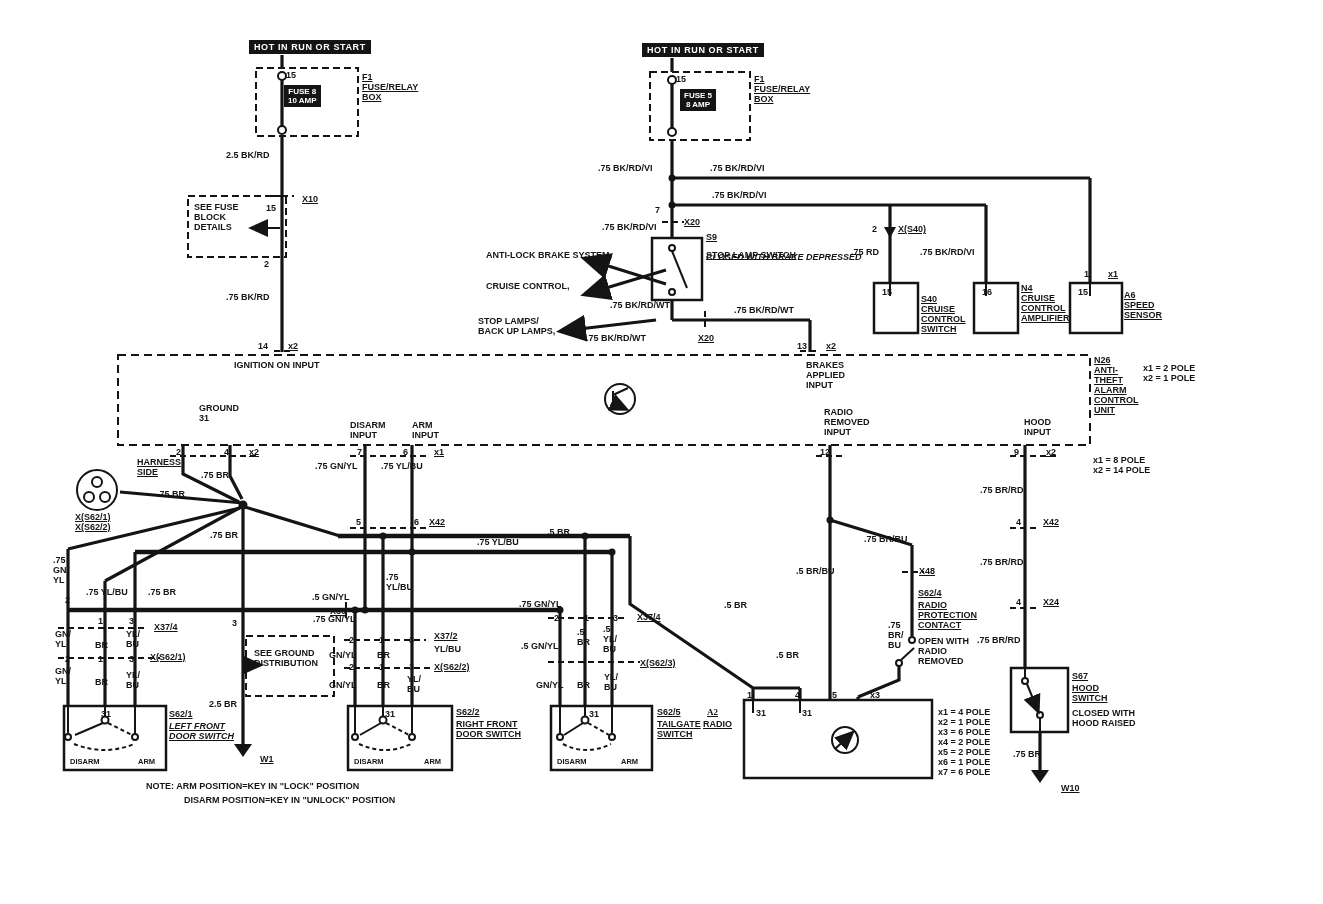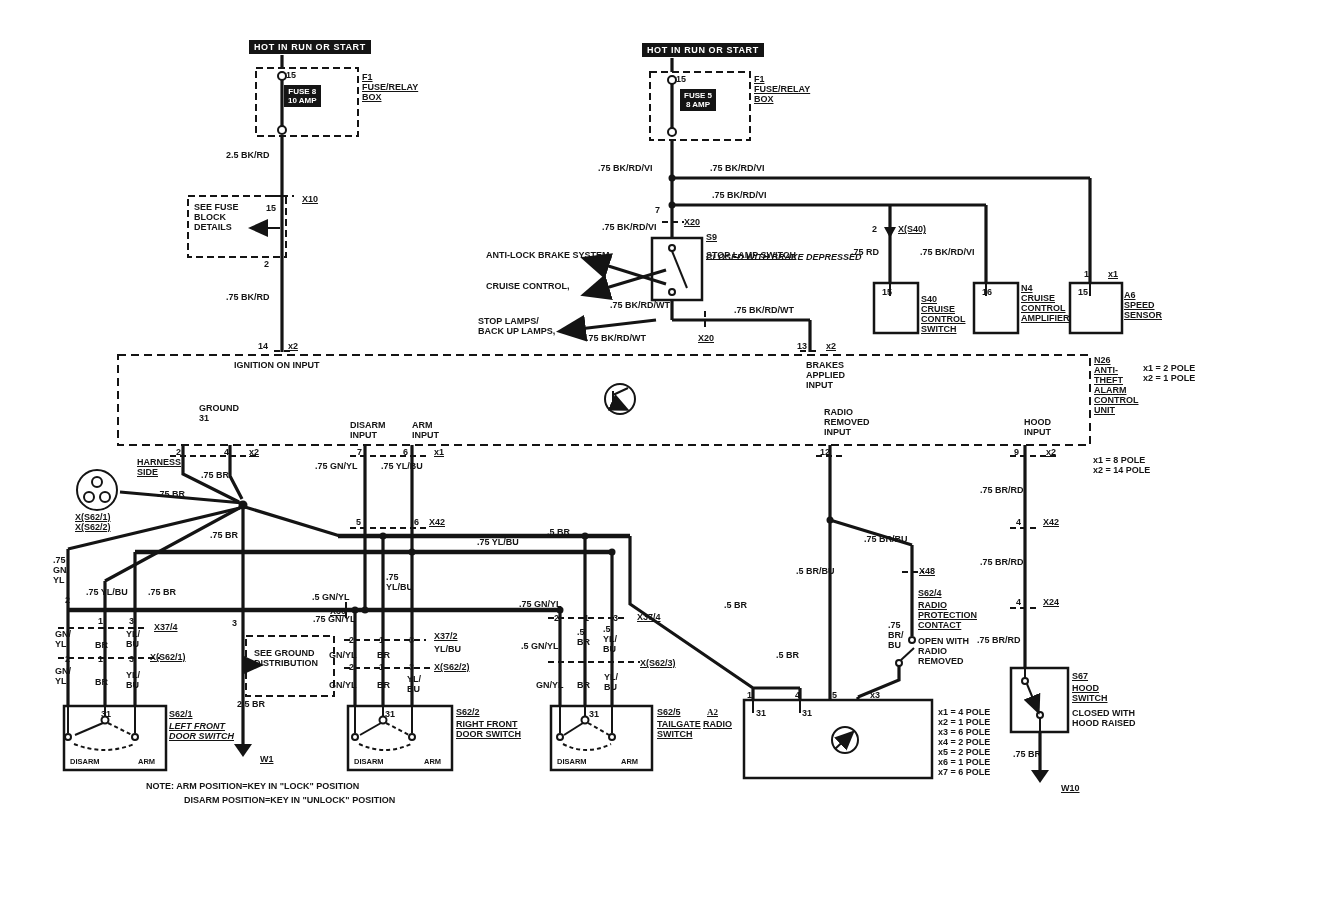--- a/index.html
+++ b/index.html
@@ -319,21 +319,21 @@
 BU</div>
       <div class="lbl" style="left: 101px; top: 709px;">31</div>
       <div class="lbl sm" style="left: 70px; top: 757px;">DISARM</div>
       <div class="lbl sm" style="left: 138px; top: 757px;">ARM</div>
       <div class="lbl u" style="left: 169px; top: 709px;">S62/1</div>
       <div class="lbl u" style="left: 169px; top: 721px; font-style: italic;">LEFT FRONT
 DOOR SWITCH</div>
       <div class="lbl" style="left: 232px; top: 618px;">3</div>
       <div class="lbl" style="left: 254px; top: 648px;">SEE GROUND
 DISTRIBUTION</div>
-      <div class="lbl" style="left: 209px; top: 699px; margin-left: 28px;">2.5 BR</div>
+      <div class="lbl" style="left: 209px; top: 699px;">2.5 BR</div>
       <div class="lbl u" style="left: 260px; top: 754px;">W1</div>
       <div class="lbl" style="left: 146px; top: 781px;">NOTE: ARM POSITION=KEY IN "LOCK" POSITION</div>
       <div class="lbl" style="left: 184px; top: 795px;">DISARM POSITION=KEY IN "UNLOCK" POSITION</div>
       <div class="lbl" style="left: 356px; top: 517px;">5</div>
       <div class="lbl" style="left: 414px; top: 517px;">6</div>
       <div class="lbl u" style="left: 429px; top: 517px;">X42</div>
       <div class="lbl" style="left: 477px; top: 537px;">.75 YL/BU</div>
       <div class="lbl" style="left: 547px; top: 527px;">.5 BR</div>
       <div class="lbl" style="left: 386px; top: 572px;">.75
 YL/BU</div>

